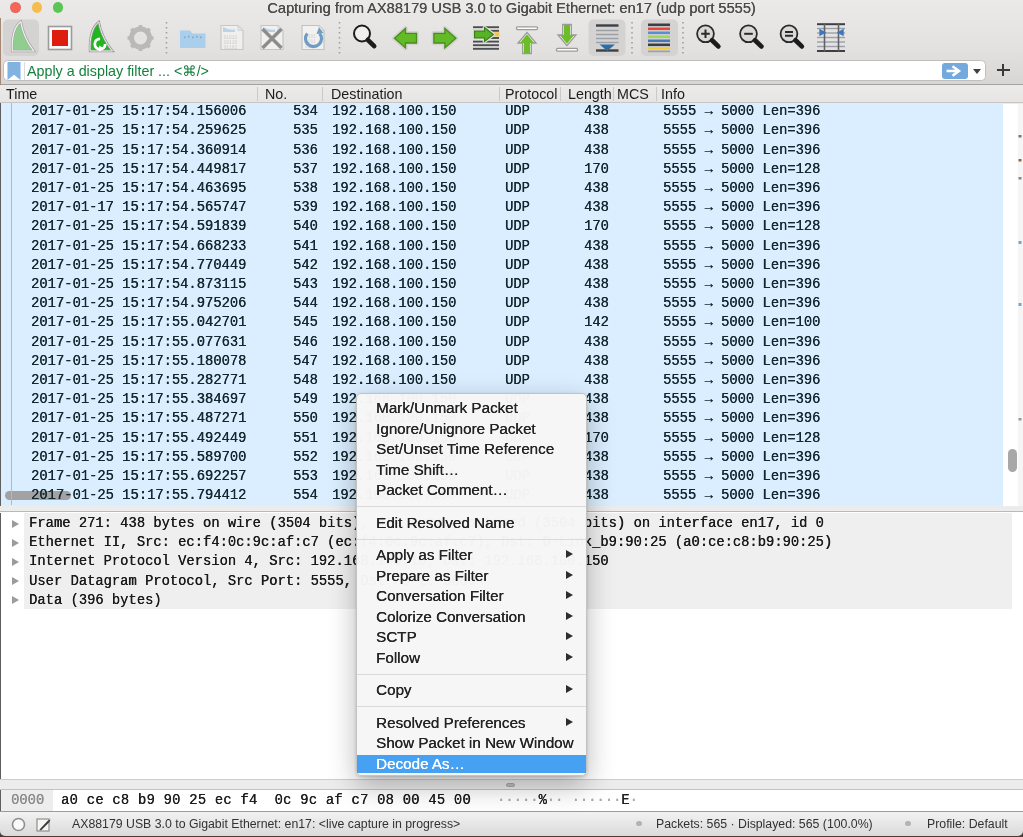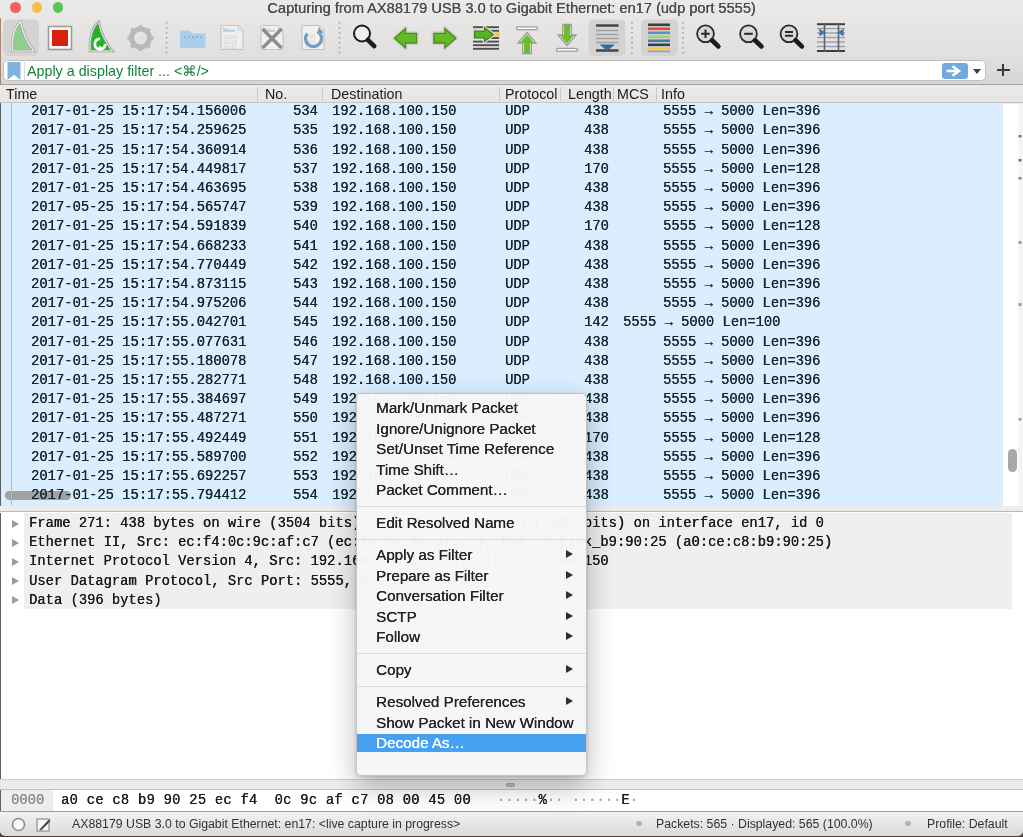--- a/index.html
+++ b/index.html
@@ -292,21 +292,21 @@
     </div>
 <div class="prow" style="top:76.8px">
       <span class="c" style="left:30px">2017-01-25 15:17:54.463695</span>
       <span class="c" style="left:292px">538</span>
       <span class="c" style="left:331px">192.168.100.150</span>
       <span class="c" style="left:504px">UDP</span>
       <span class="c" style="left:583px">438</span>
       <span class="c" style="left:662px">5555 → 5000 Len=396</span>
     </div>
 <div class="prow" style="top:96.0px">
-      <span class="c" style="left:30px">2017-05-25 15:17:54.565747</span>
+      <span class="c" style="left:30px">2017-01-17 15:17:54.565747</span>
       <span class="c" style="left:292px">539</span>
       <span class="c" style="left:331px">192.168.100.150</span>
       <span class="c" style="left:504px">UDP</span>
       <span class="c" style="left:583px">438</span>
       <span class="c" style="left:662px">5555 → 5000 Len=396</span>
     </div>
 <div class="prow" style="top:115.2px">
       <span class="c" style="left:30px">2017-01-25 15:17:54.591839</span>
       <span class="c" style="left:292px">540</span>
       <span class="c" style="left:331px">192.168.100.150</span>
@@ -345,21 +345,21 @@
       <span class="c" style="left:504px">UDP</span>
       <span class="c" style="left:583px">438</span>
       <span class="c" style="left:662px">5555 → 5000 Len=396</span>
     </div>
 <div class="prow" style="top:211.2px">
       <span class="c" style="left:30px">2017-01-25 15:17:55.042701</span>
       <span class="c" style="left:292px">545</span>
       <span class="c" style="left:331px">192.168.100.150</span>
       <span class="c" style="left:504px">UDP</span>
       <span class="c" style="left:583px">142</span>
-      <span class="c" style="left:622px">5555 → 5000 Len=100</span>
+      <span class="c" style="left:662px">5555 → 5000 Len=100</span>
     </div>
 <div class="prow" style="top:230.4px">
       <span class="c" style="left:30px">2017-01-25 15:17:55.077631</span>
       <span class="c" style="left:292px">546</span>
       <span class="c" style="left:331px">192.168.100.150</span>
       <span class="c" style="left:504px">UDP</span>
       <span class="c" style="left:583px">438</span>
       <span class="c" style="left:662px">5555 → 5000 Len=396</span>
     </div>
 <div class="prow" style="top:249.6px">
@@ -514,20 +514,24 @@
     </div>
 <div class="mitem">
       <span>Prepare as Filter</span>
       <span class="marr"></span>
     </div>
 <div class="mitem">
       <span>Conversation Filter</span>
       <span class="marr"></span>
     </div>
 <div class="mitem">
+      <span>Colorize Conversation</span>
+      <span class="marr"></span>
+    </div>
+<div class="mitem">
       <span>SCTP</span>
       <span class="marr"></span>
     </div>
 <div class="mitem">
       <span>Follow</span>
       <span class="marr"></span>
     </div>
 <div class="msep"></div>
 <div class="mitem">
       <span>Copy</span>

